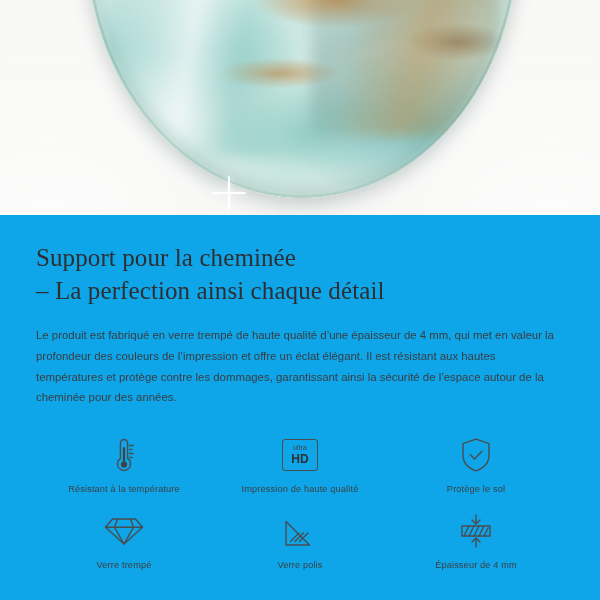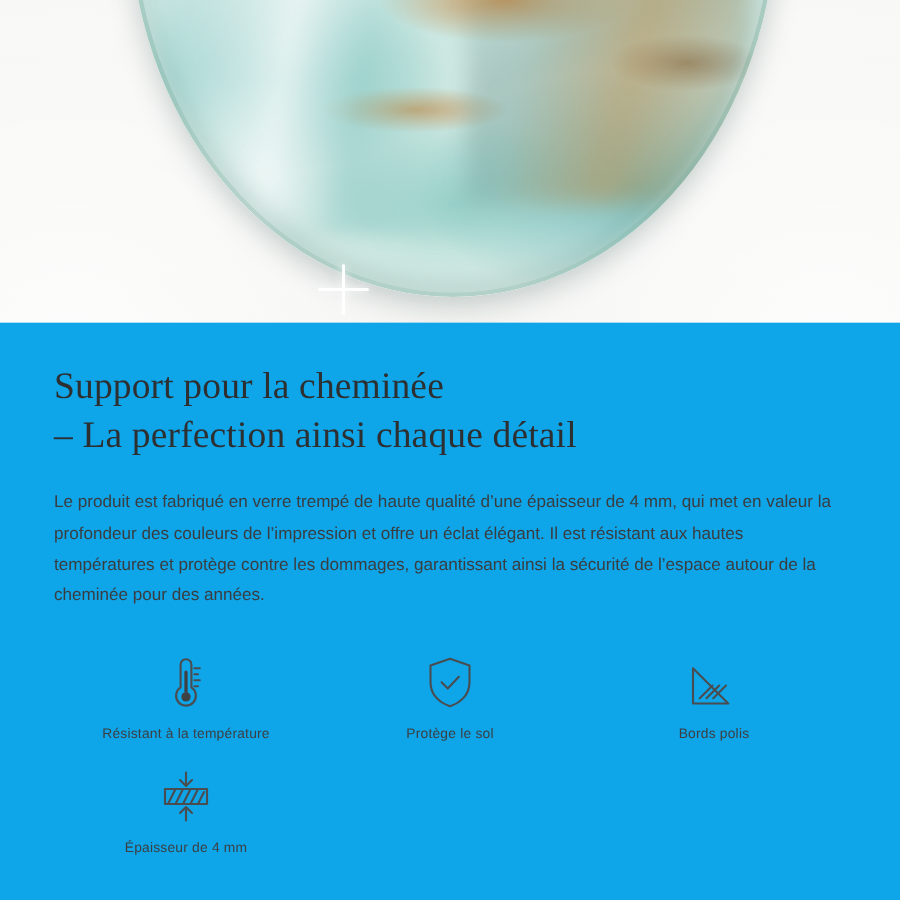--- a/index.html
+++ b/index.html
@@ -233,40 +233,58 @@
           <svg width="28" height="40" viewBox="0 0 28 40" aria-hidden="true">
             <path class="stroke" d="M14 4.5a3.6 3.6 0 0 1 3.6 3.6v15.2a6.6 6.6 0 1 1-7.2 0V8.1A3.6 3.6 0 0 1 14 4.5z"></path>
             <circle cx="14" cy="29.6" r="3.1" class="fill-dark"></circle>
             <rect x="12.9" y="12" width="2.2" height="15" rx="1.1" class="fill-dark"></rect>
             <path class="stroke" d="M19.6 10.5h3.6M19.6 14.5h2.4M19.6 18.5h3.6M19.6 22.5h2.4"></path>
           </svg>
         </div>
         <div class="feature-label">Résistant à la température</div>
       </div>
 
+      <div class="feature">
+        <div class="feature-icon">
+          <div class="hd-box">
+            <span class="hd-top">ultra</span>
+            <span class="hd-bottom">HD</span>
+          </div>
+        </div>
+        <div class="feature-label">Impression de haute qualité</div>
+      </div>
 
       <div class="feature">
         <div class="feature-icon">
           <svg width="34" height="38" viewBox="0 0 34 38" aria-hidden="true">
             <path class="stroke" d="M17 3.2 30 7.6v11.2c0 8.1-5.6 13.6-13 16-7.4-2.4-13-7.9-13-16V7.6L17 3.2z"></path>
             <path class="stroke" d="M11.4 18.8l4.1 4.2 7.4-7.8" stroke-width="1.8"></path>
           </svg>
         </div>
         <div class="feature-label">Protège le sol</div>
       </div>
 
+      <div class="feature">
+        <div class="feature-icon">
+          <svg width="42" height="34" viewBox="0 0 42 34" aria-hidden="true">
+            <path class="stroke" d="M9.5 5h23l7 8.2L21 30 2.5 13.2 9.5 5z"></path>
+            <path class="stroke" d="M2.5 13.2h37M14.5 5l-3 8.2L21 30M27.5 5l3 8.2L21 30"></path>
+          </svg>
+        </div>
+        <div class="feature-label">Verre trempé</div>
+      </div>
 
       <div class="feature">
         <div class="feature-icon">
           <svg width="34" height="34" viewBox="0 0 34 34" aria-hidden="true">
             <path class="stroke" d="M3 31V7.5L26.5 31H3z" stroke-width="1.3"></path>
             <path class="stroke" d="M7.5 27.5 16 19M12 27.5l8.5-8.5M16.5 27.5 25 19" stroke-width="1.1"></path>
           </svg>
         </div>
-        <div class="feature-label">Bords polis</div>
+        <div class="feature-label">Verre polis</div>
       </div>
 
       <div class="feature">
         <div class="feature-icon">
           <svg width="40" height="36" viewBox="0 0 40 36" aria-hidden="true">
             <path class="stroke" d="M20 2v8M16 7l4 4 4-4"></path>
             <path class="stroke" d="M20 34v-8M16 29l4-4 4 4"></path>
             <rect x="6" y="13" width="28" height="10" class="stroke"></rect>
             <path class="stroke" d="M8 23l5-10M13 23l5-10M18 23l5-10M23 23l5-10M28 23l4-8" stroke-width="1.1"></path>
           </svg>

